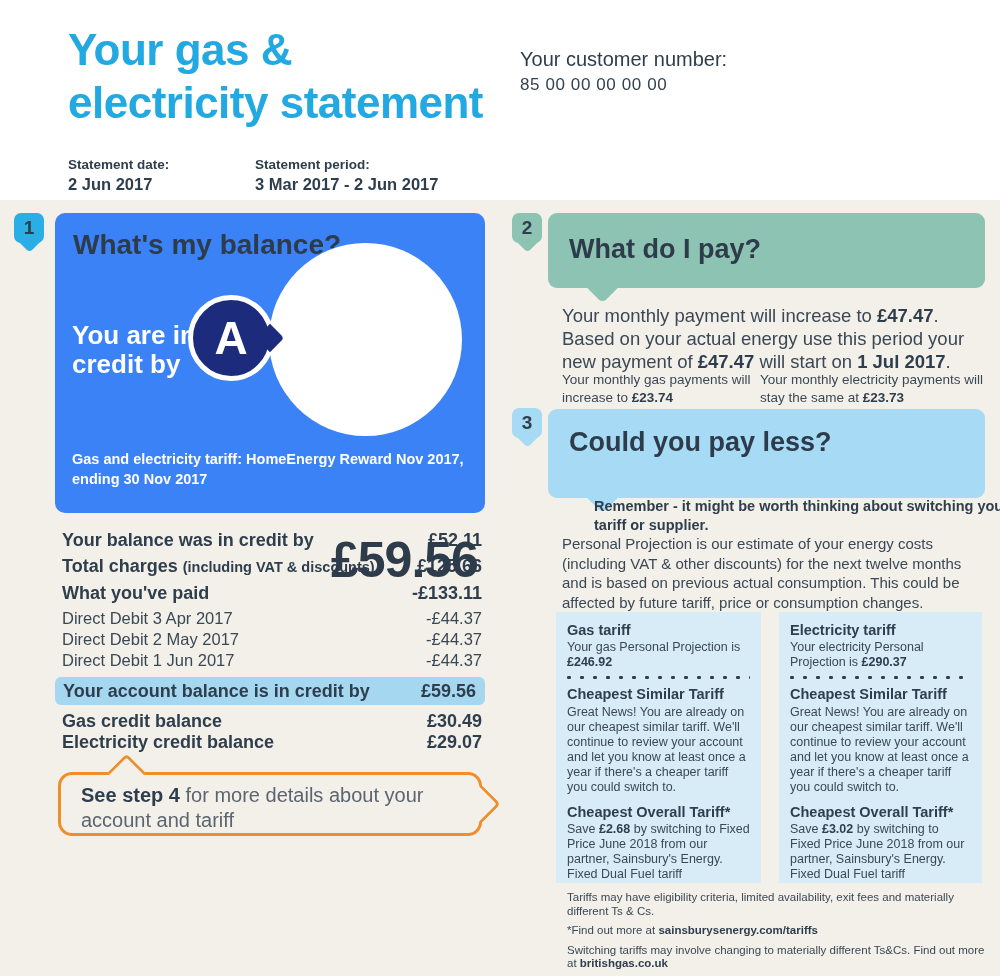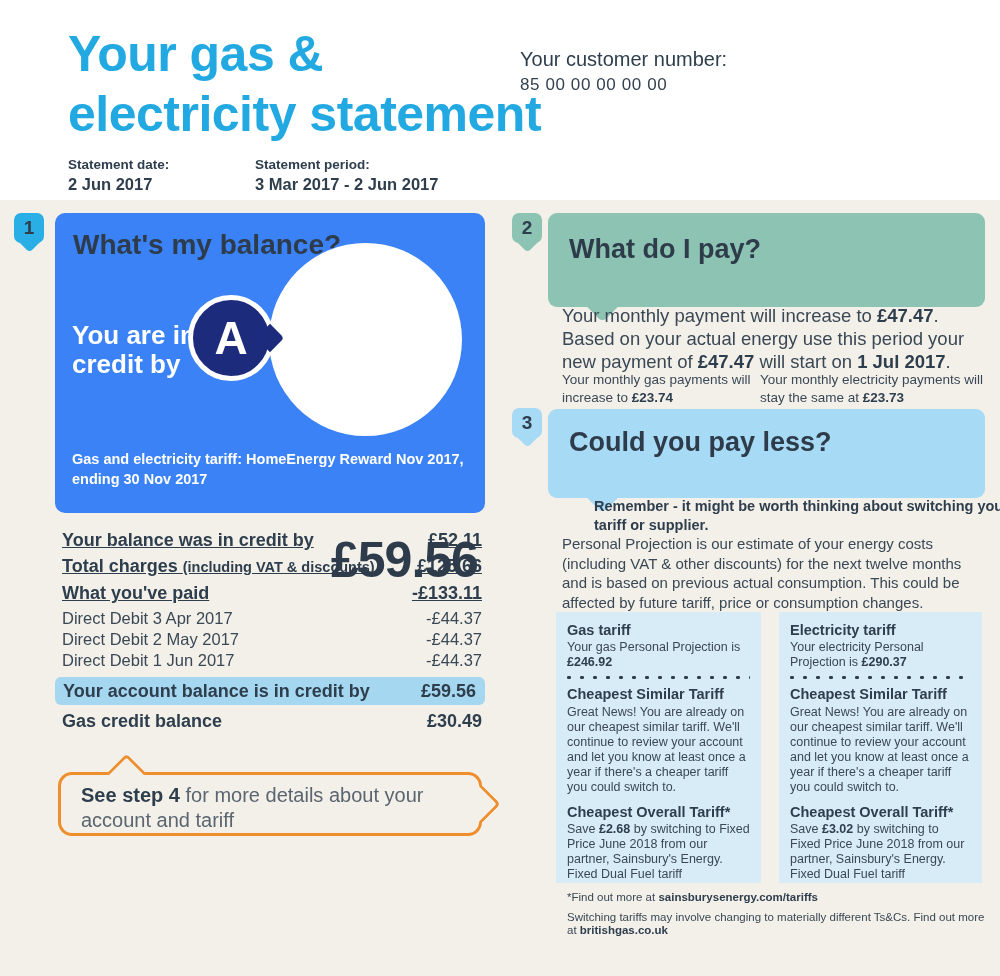--- a/index.html
+++ b/index.html
@@ -6,21 +6,21 @@
   html,body { width:1000px; height:976px; }
   body {
     position:relative; background:#ffffff; overflow:hidden;
     font-family:"Liberation Sans", sans-serif; color:#2e3e4d;
   }
   .rb { font-weight:bold; color:#2e3e4d; }
 
   
   .page-title {
     position:absolute; left:68px; top:24px;
-    font-size:50px; font-weight:bold; color:#22a9e1;
+    font-size:44px; font-weight:bold; color:#22a9e1;
     line-height:1.2; letter-spacing:-0.5px;
   }
   .cust-block { position:absolute; left:520px; top:48px; }
   .cust-label { font-size:20px; font-weight:normal; color:#2e3e4d; }
   .cust-value { font-size:17px; margin-top:4px; letter-spacing:0.6px; color:#33424f; }
   .stmt-block { position:absolute; top:157px; }
   .stmt-date { left:68px; } .stmt-period { left:255px; }
   .stmt-label { font-size:13.5px; font-weight:bold; }
   .stmt-value { font-size:16.5px; font-weight:bold; margin-top:3px; }
 
@@ -59,21 +59,21 @@
     width:20px; height:20px; transform:rotate(45deg);
     background:#1d2b7d; border-radius:0 4px 0 0; z-index:-1;
   }
   .credit-label { position:absolute; left:17px; top:108px; width:160px; font-size:26px; font-weight:bold; color:#ffffff; line-height:1.1; }
   .balance-amount { position:absolute; left:276px; top:318px; font-size:50px; font-weight:bold; color:#2d3b4a; letter-spacing:-1px; z-index:1; }
   .tariff-note { position:absolute; left:17px; top:237px; width:398px; font-size:14.5px; font-weight:bold; color:#ffffff; line-height:1.35; }
 
   
   .acct-table { position:absolute; left:62px; top:529px; width:420px; }
   .t-row { display:flex; justify-content:space-between; align-items:baseline; }
-  .t-row.bold { font-size:18px; font-weight:bold; line-height:22px; margin-bottom:4px;text-decoration:underline; }
+  .t-row.bold { font-size:18px; font-weight:bold; line-height:22px; margin-bottom:4px; }
   .t-row.bold .sub { font-size:14.5px;text-align:center; }
   .t-row.reg  { font-size:16.5px; line-height:20px; margin-bottom:1px; color:#3a4855;justify-content:space-between; }
   .total-row {
     position:absolute; left:55px; top:677px; width:430px; height:28px;
     background:#a5d8f0; border-radius:6px; padding:0 9px 0 8px;
     display:flex; justify-content:space-between; align-items:center;
     font-size:18px; font-weight:bold;
   }
   .credit-rows { position:absolute; left:62px; top:711px; width:420px; }
   .credit-rows .t-row { font-size:18px; font-weight:bold; line-height:21px; }
@@ -90,21 +90,21 @@
   }
   .callout-arrow {
     position:absolute; right:-16px; top:15px; width:28px; height:28px;
     transform:rotate(45deg); background:#f3f0ea;
     border-top:3px solid #ee8e2c; border-right:3px solid #ee8e2c; border-top-right-radius:5px;
   }
   .callout-text { position:absolute; left:20px; top:8px; width:375px; font-size:20px; color:#5b656f; line-height:1.25; }
 
   
   .bubble { position:absolute; left:548px; width:437px; border-radius:9px; }
-  .bubble-2 { top:213px; height:94px; background:#8dc3b2; }
+  .bubble-2 { top:213px; height:75px; background:#8dc3b2; }
   .bubble-3 { top:409px; height:89px; background:#a7daf4; }
   .bubble-title { position:absolute; left:21px; top:21px; font-size:27px; font-weight:bold; color:#2d3b4a; }
   .bubble-3 .bubble-title { top:18px; }
   .bubble-tail { position:absolute; left:42px; bottom:-10px; width:25px; height:25px; transform:rotate(45deg); background:inherit; border-radius:0 0 5px 0; }
 
   
   .pay-paragraph { position:absolute; left:562px; top:304px; width:428px; font-size:18.5px; color:#3a4855; line-height:1.25; }
   .pay-note { position:absolute; top:371px; font-size:13.5px; color:#3a4855; line-height:1.3; }
   .pay-note-gas { left:562px; width:198px; }
   .pay-note-elec { left:760px; width:232px; }
@@ -200,20 +200,24 @@
 <div class="total-row">
   <span>Your account balance is in credit by</span>
   <span>£59.56</span>
 </div>
 
 <div class="credit-rows">
   <div class="t-row">
     <span>Gas credit balance</span>
     <span>£30.49</span>
   </div>
+  <div class="t-row">
+    <span>Electricity credit balance</span>
+    <span>£29.07</span>
+  </div>
 </div>
 
 <div class="callout">
   <div class="callout-notch"></div>
   <div class="callout-arrow"></div>
   <div class="callout-text"><span class="rb">See step 4</span><span> for more details about your account and tariff</span></div>
 </div>
 
 <div class="bubble bubble-2">
   <div class="bubble-tail"></div>
@@ -244,15 +248,16 @@
   <div class="card-h">Electricity tariff</div>
   <div class="card-p"><span>Your electricity Personal Projection is </span><span class="rb">£290.37</span></div>
   <div class="dotted-divider"></div>
   <div class="card-h">Cheapest Similar Tariff</div>
   <div class="card-p">Great News! You are already on our cheapest similar tariff. We'll continue to review your account and let you know at least once a year if there's a cheaper tariff you could switch to.</div>
   <div class="card-h card-section">Cheapest Overall Tariff*</div>
   <div class="card-p"><span>Save </span><span class="rb">£3.02</span><span> by switching to Fixed Price June 2018  from our partner, Sainsbury's Energy. Fixed Dual Fuel tariff</span></div>
 </div>
 
 <div class="footnotes">
+  <p><span>Tariffs may have eligibility criteria, limited availability, exit fees and materially different Ts &amp; Cs.</span></p>
   <p><span>*Find out more at </span><span class="rb">sainsburysenergy.com/tariffs</span></p>
   <p><span>Switching tariffs may involve changing to materially different Ts&amp;Cs.  Find out more at </span><span class="rb">britishgas.co.uk</span></p>
 </div>
 
 </body></html>

